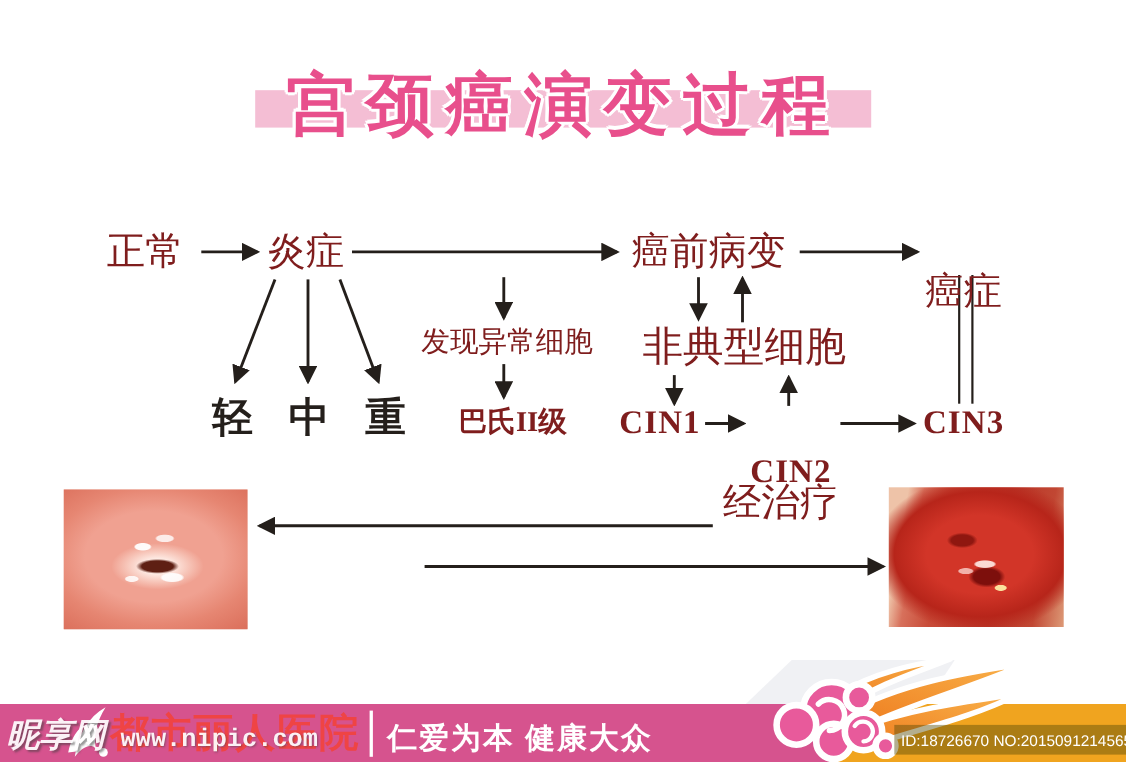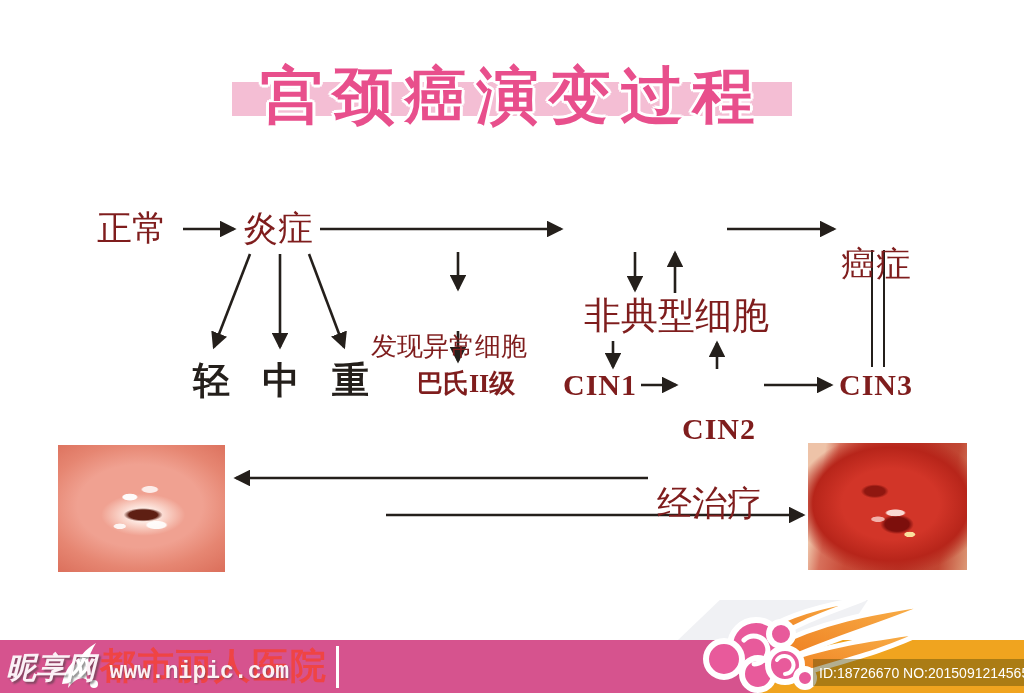--- a/index.html
+++ b/index.html
@@ -16,30 +16,30 @@
 
   
   .node{position:absolute;white-space:nowrap;color:#7f1d1d;}
   .n35{font-size:35px;line-height:35px;}
   .n26{font-size:26px;line-height:26px;}
   .cin{font-size:30px;line-height:30px;font-weight:bold;letter-spacing:1px;}
   #node-normal{left:97px;top:211px;}
   #node-inflammation{left:243px;top:211px;}
   #node-precancer{left:574px;top:211px;}
   #node-cancer{left:841px;top:211px;margin-top:36px;}
-  #node-abnormal{left:371px;top:298px;margin-top:36px;}
+  #node-abnormal{left:383px;top:298px;}
   #node-atypical{left:584px;top:297px;font-size:37px;line-height:37px;}
   #severity-row{position:absolute;left:193px;top:362px;width:176px;display:flex;
     justify-content:space-between;font-size:37px;line-height:37px;font-weight:bold;}
   #node-pap1{left:176px;top:404px;font-size:25px;line-height:25px;font-weight:bold;}
   #node-pap2{left:417px;top:371px;font-weight:bold;}
   #node-cin1{left:563px;top:370px;}
   #node-cin2{left:682px;top:380px;margin-top:34px;}
   #node-cin3{left:839px;top:370px;}
-  #label-treated{left:657px;top:486px;font-size:35px;line-height:35px;}
+  #label-treated{left:657px;top:439px;font-size:35px;line-height:35px;}
   #label-untreated{left:252px;top:496px;font-size:35px;line-height:35px;}
 
   
   .photo{position:absolute;overflow:hidden;}
   #photo-left{left:58px;top:445px;width:167px;height:127px;
     background:
       radial-gradient(26px 9px at 51% 55%,#5e1f13 0 55%,rgba(94,31,19,0) 75%),
       radial-gradient(60px 30px at 51% 55%,rgba(255,240,234,.95) 0 22%,rgba(252,224,214,.55) 48%,rgba(252,224,214,0) 70%),
       radial-gradient(78% 68% at 49% 48%,#f0a191 0 48%,#e68672 72%,#db6f5b 100%),
       linear-gradient(90deg,#f7ddd5 0 6%,rgba(247,221,213,0) 18%),
@@ -116,20 +116,21 @@
       <line x1="386" y1="515" x2="803" y2="515" marker-end="url(#ah)"></line>
     </g>
     <g stroke="#241f1b" stroke-width="2" fill="none">
       <line x1="872" y1="250" x2="872" y2="367"></line>
       <line x1="884" y1="250" x2="884" y2="367"></line>
     </g>
   </svg>
 
   <div class="node n35" id="node-normal">正常</div>
   <div class="node n35" id="node-inflammation">炎症</div>
+  <div class="node n35" id="node-precancer">癌前病变</div>
   <div class="node n35" id="node-cancer">癌症</div>
   <div class="node n26" id="node-abnormal">发现异常细胞</div>
   <div class="node" id="node-atypical">非典型细胞</div>
 
   <div id="severity-row">
     <span>轻</span>
     <span>中</span>
     <span>重</span>
   </div>
 
@@ -175,20 +176,21 @@
   <svg id="hospital-logo" viewBox="0 0 46 50">
     <g fill="#fff">
       <path d="M12,48 C15,28 24,12 40,3 C32,16 29,27 31,40 C25,35 17,41 12,48 Z"></path>
       <path d="M6,44 C8,34 12,26 19,20 C15,29 14,36 15,43 Z"></path>
       <circle cx="38" cy="44" r="4"></circle>
     </g>
   </svg>
 
   <div id="hospital-name">都市丽人医院</div>
   <div id="footer-divider"></div>
+  <div id="footer-slogan">仁爱为本  健康大众</div>
 
   <div id="id-bar">
     <span id="id-text">ID:18726670 NO:20150912145650841000</span>
   </div>
 
   <div id="watermark">
     <span class="wm-name">昵享网</span>
     <span class="wm-url">www.nipic.com</span>
   </div>
 

